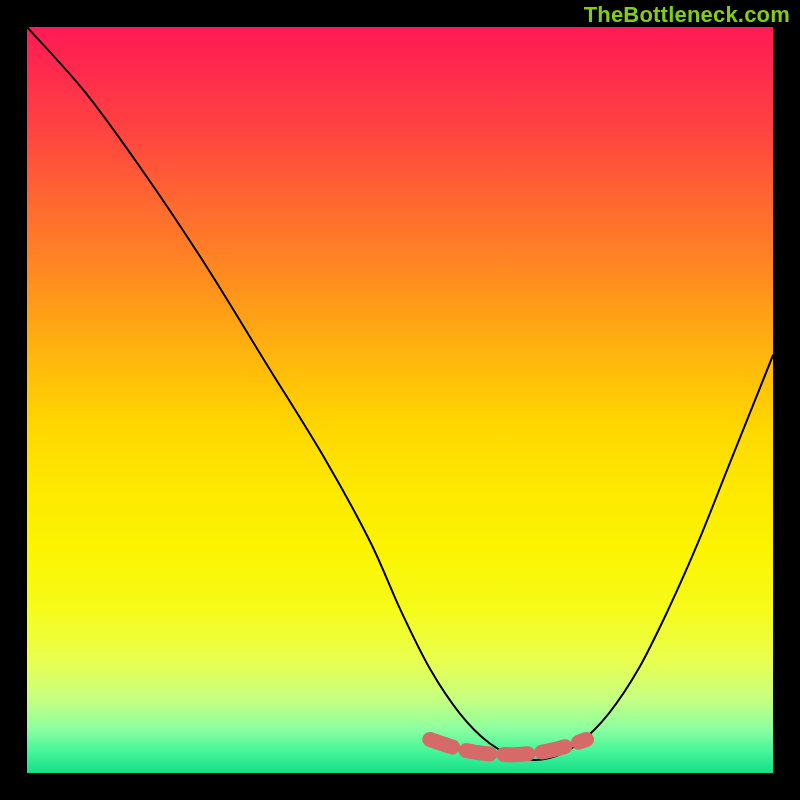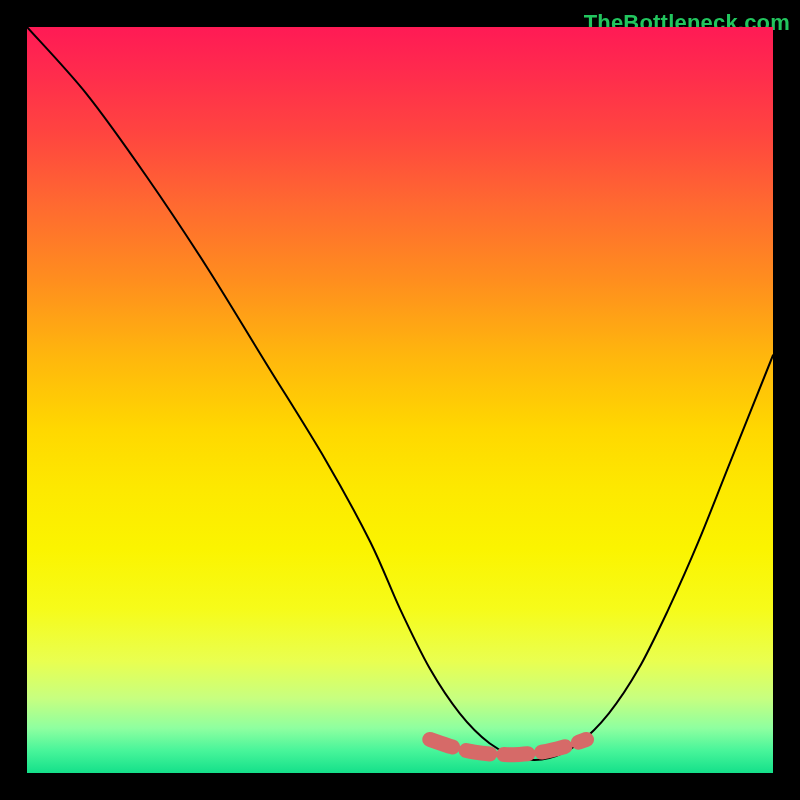--- a/index.html
+++ b/index.html
@@ -5,26 +5,26 @@
   * { margin: 0; padding: 0; box-sizing: border-box; }
   html, body { width: 800px; height: 800px; background: #000; overflow: hidden; }
   .frame {
     position: relative;
     width: 800px;
     height: 800px;
     background: #000;
   }
   .watermark {
     position: absolute;
-    top: 10px;
+    top: 2px;
     right: 10px;
     font-family: Arial, Helvetica, sans-serif;
     font-size: 22px;
     font-weight: 600;
-    color: #22c55e;
+    color: #84cc16;
     letter-spacing: 0.2px;
     text-align: center;
   }
   .plot {
     position: absolute;
     left: 27px;
     top: 27px;
     width: 746px;
     height: 746px;
     background: linear-gradient(to bottom,

